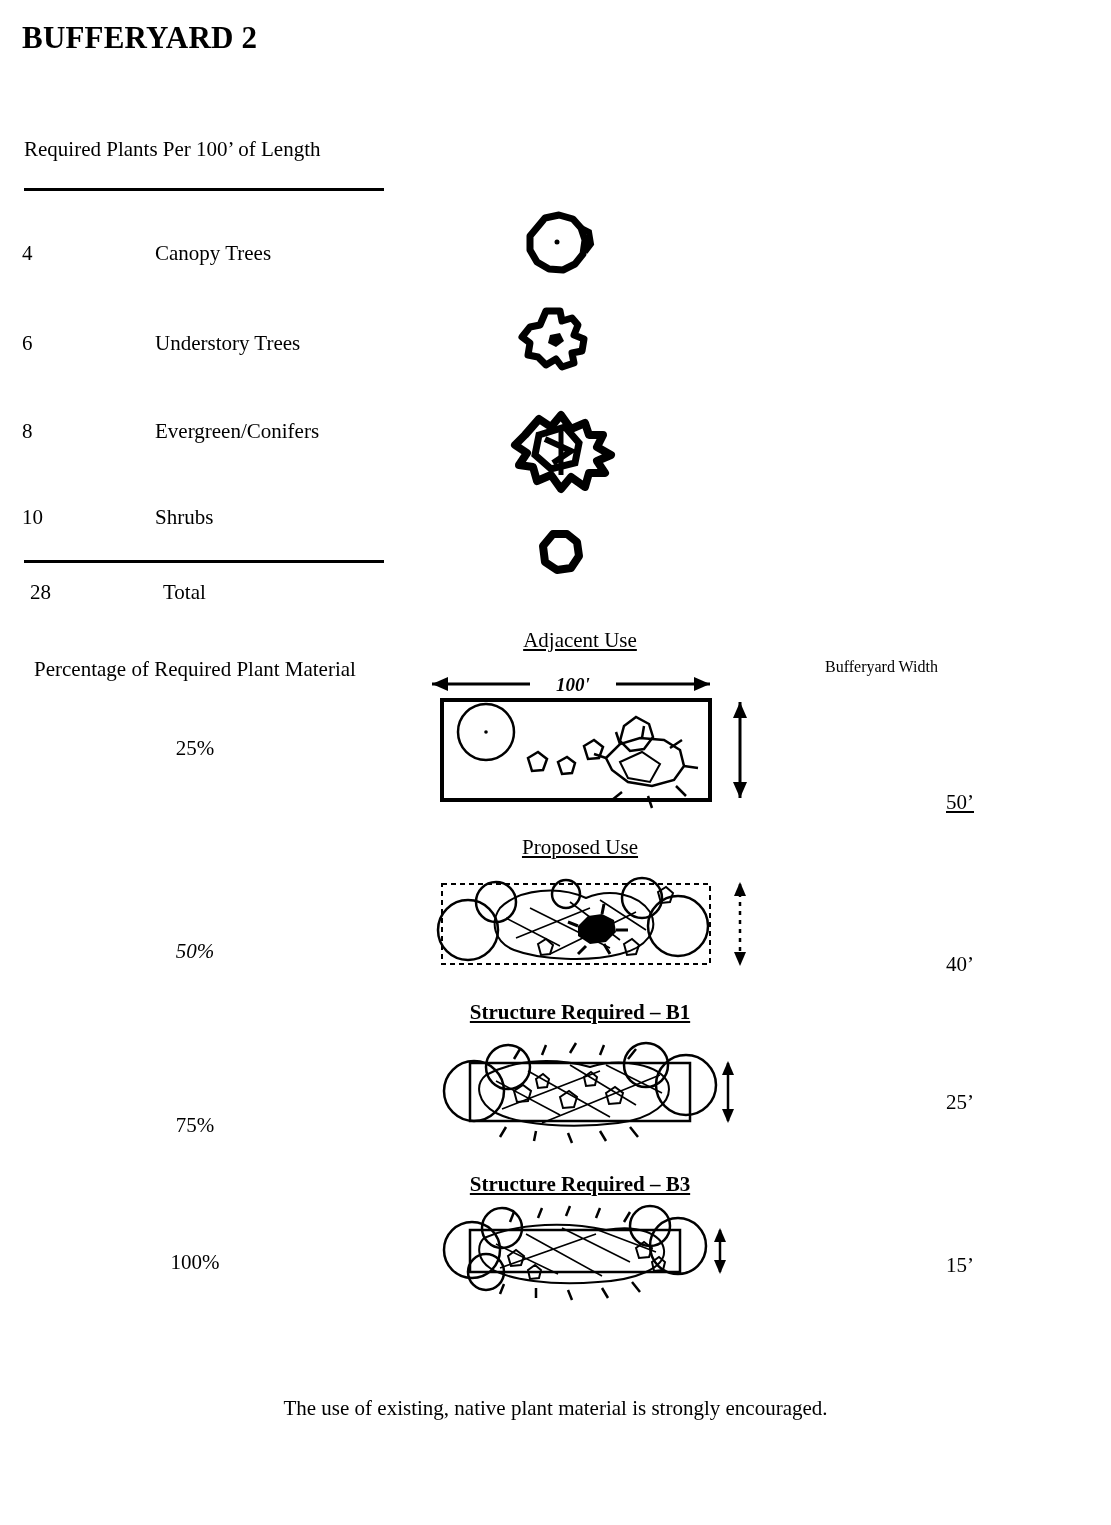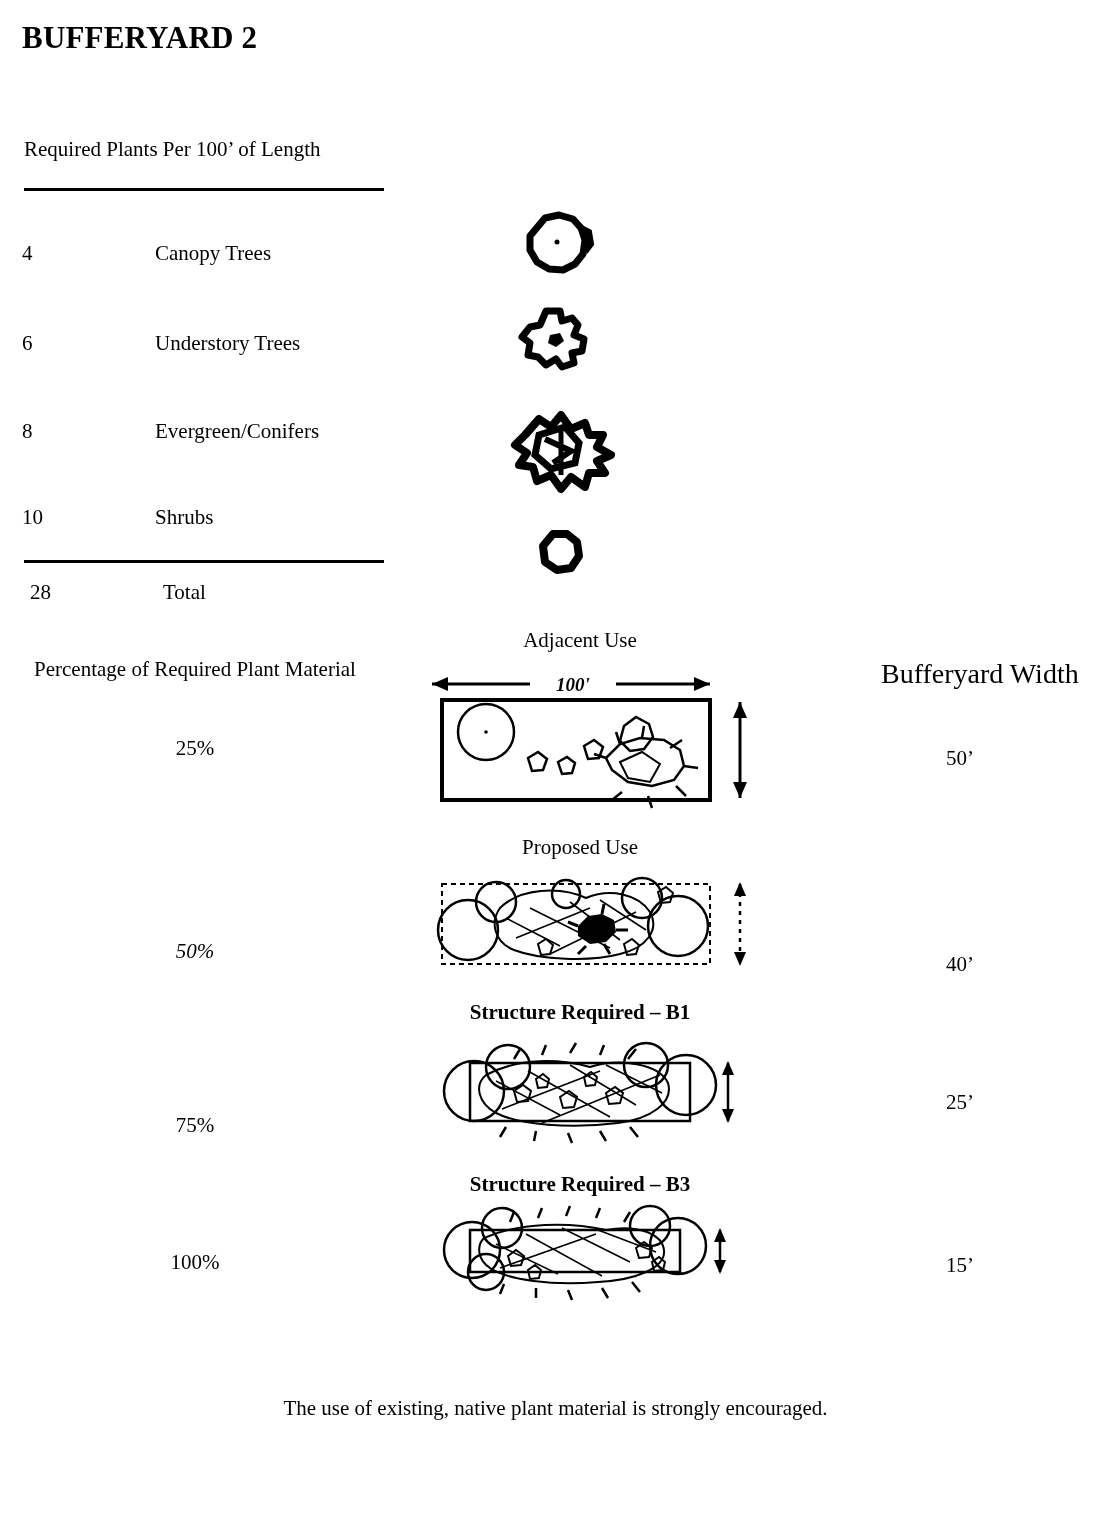--- a/index.html
+++ b/index.html
@@ -94,43 +94,44 @@
     left: 95px;
   }
   .pct-25  { top: 736px; }
   .pct-50  { top: 939px; font-style: italic; }
   .pct-75  { top: 1113px; }
   .pct-100 { top: 1250px; }
 
   
   .width-header {
     position: absolute;
-    left: 881px;
+    left: 825px;
     top: 658px;
-    font-size: 28px;
+    font-size: 16px;
   }
   .width-value {
     position: absolute;
     width: 120px;
     text-align: center;
     font-size: 21px;
     left: 900px;
   }
-  .w-50 { top: 746px; }
+  .w-50 { top: 790px; text-decoration: underline; }
   .w-40 { top: 952px; }
   .w-25 { top: 1090px; }
   .w-15 { top: 1253px; }
 
   
   .caption {
     position: absolute;
     font-size: 21px;
     text-align: center;
     width: 400px;
     left: 380px;
+    text-decoration: underline;
   }
   .caption.bold { font-weight: bold; }
   .cap-adjacent { top: 628px; }
   .cap-proposed { top: 835px; }
   .cap-b1 { top: 1000px; }
   .cap-b3 { top: 1172px; }
 
   
   .footer-note {
     position: absolute;

